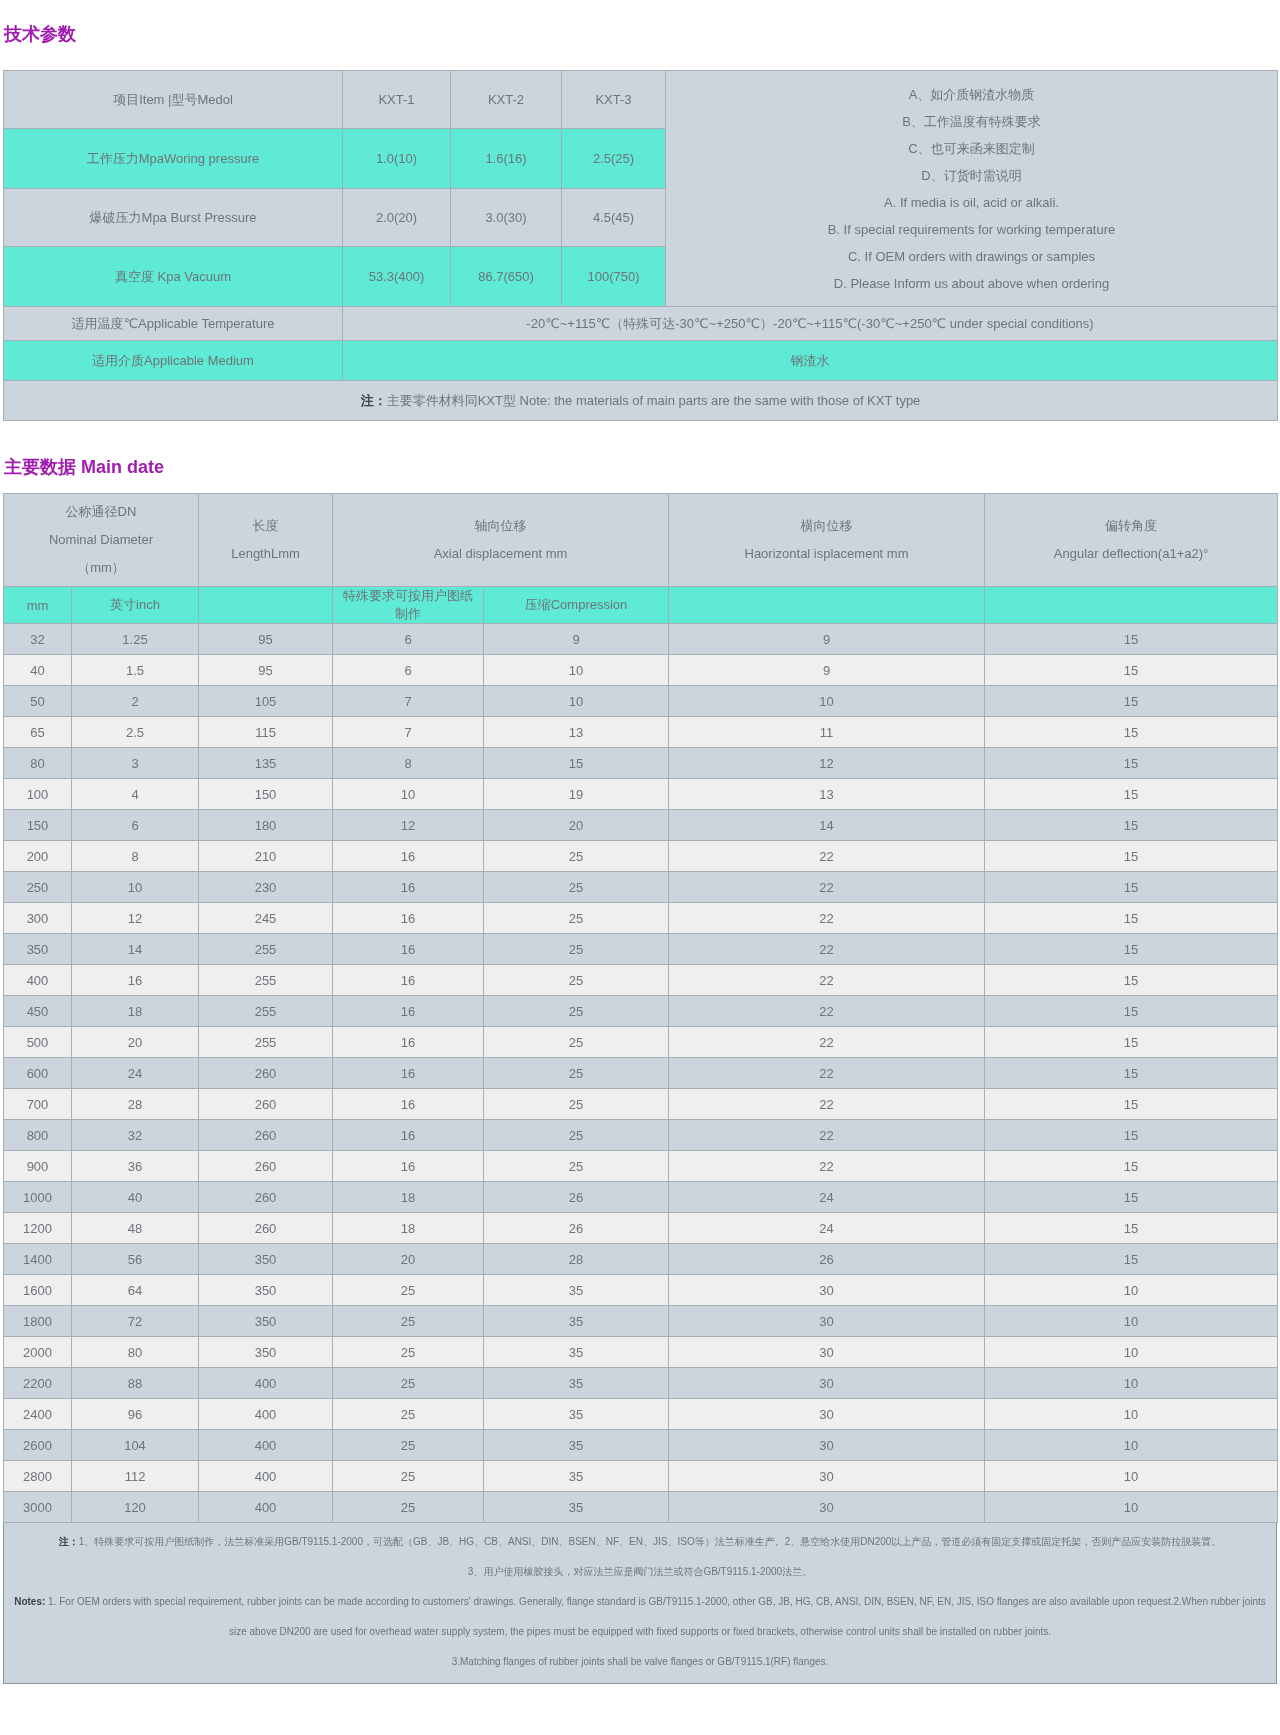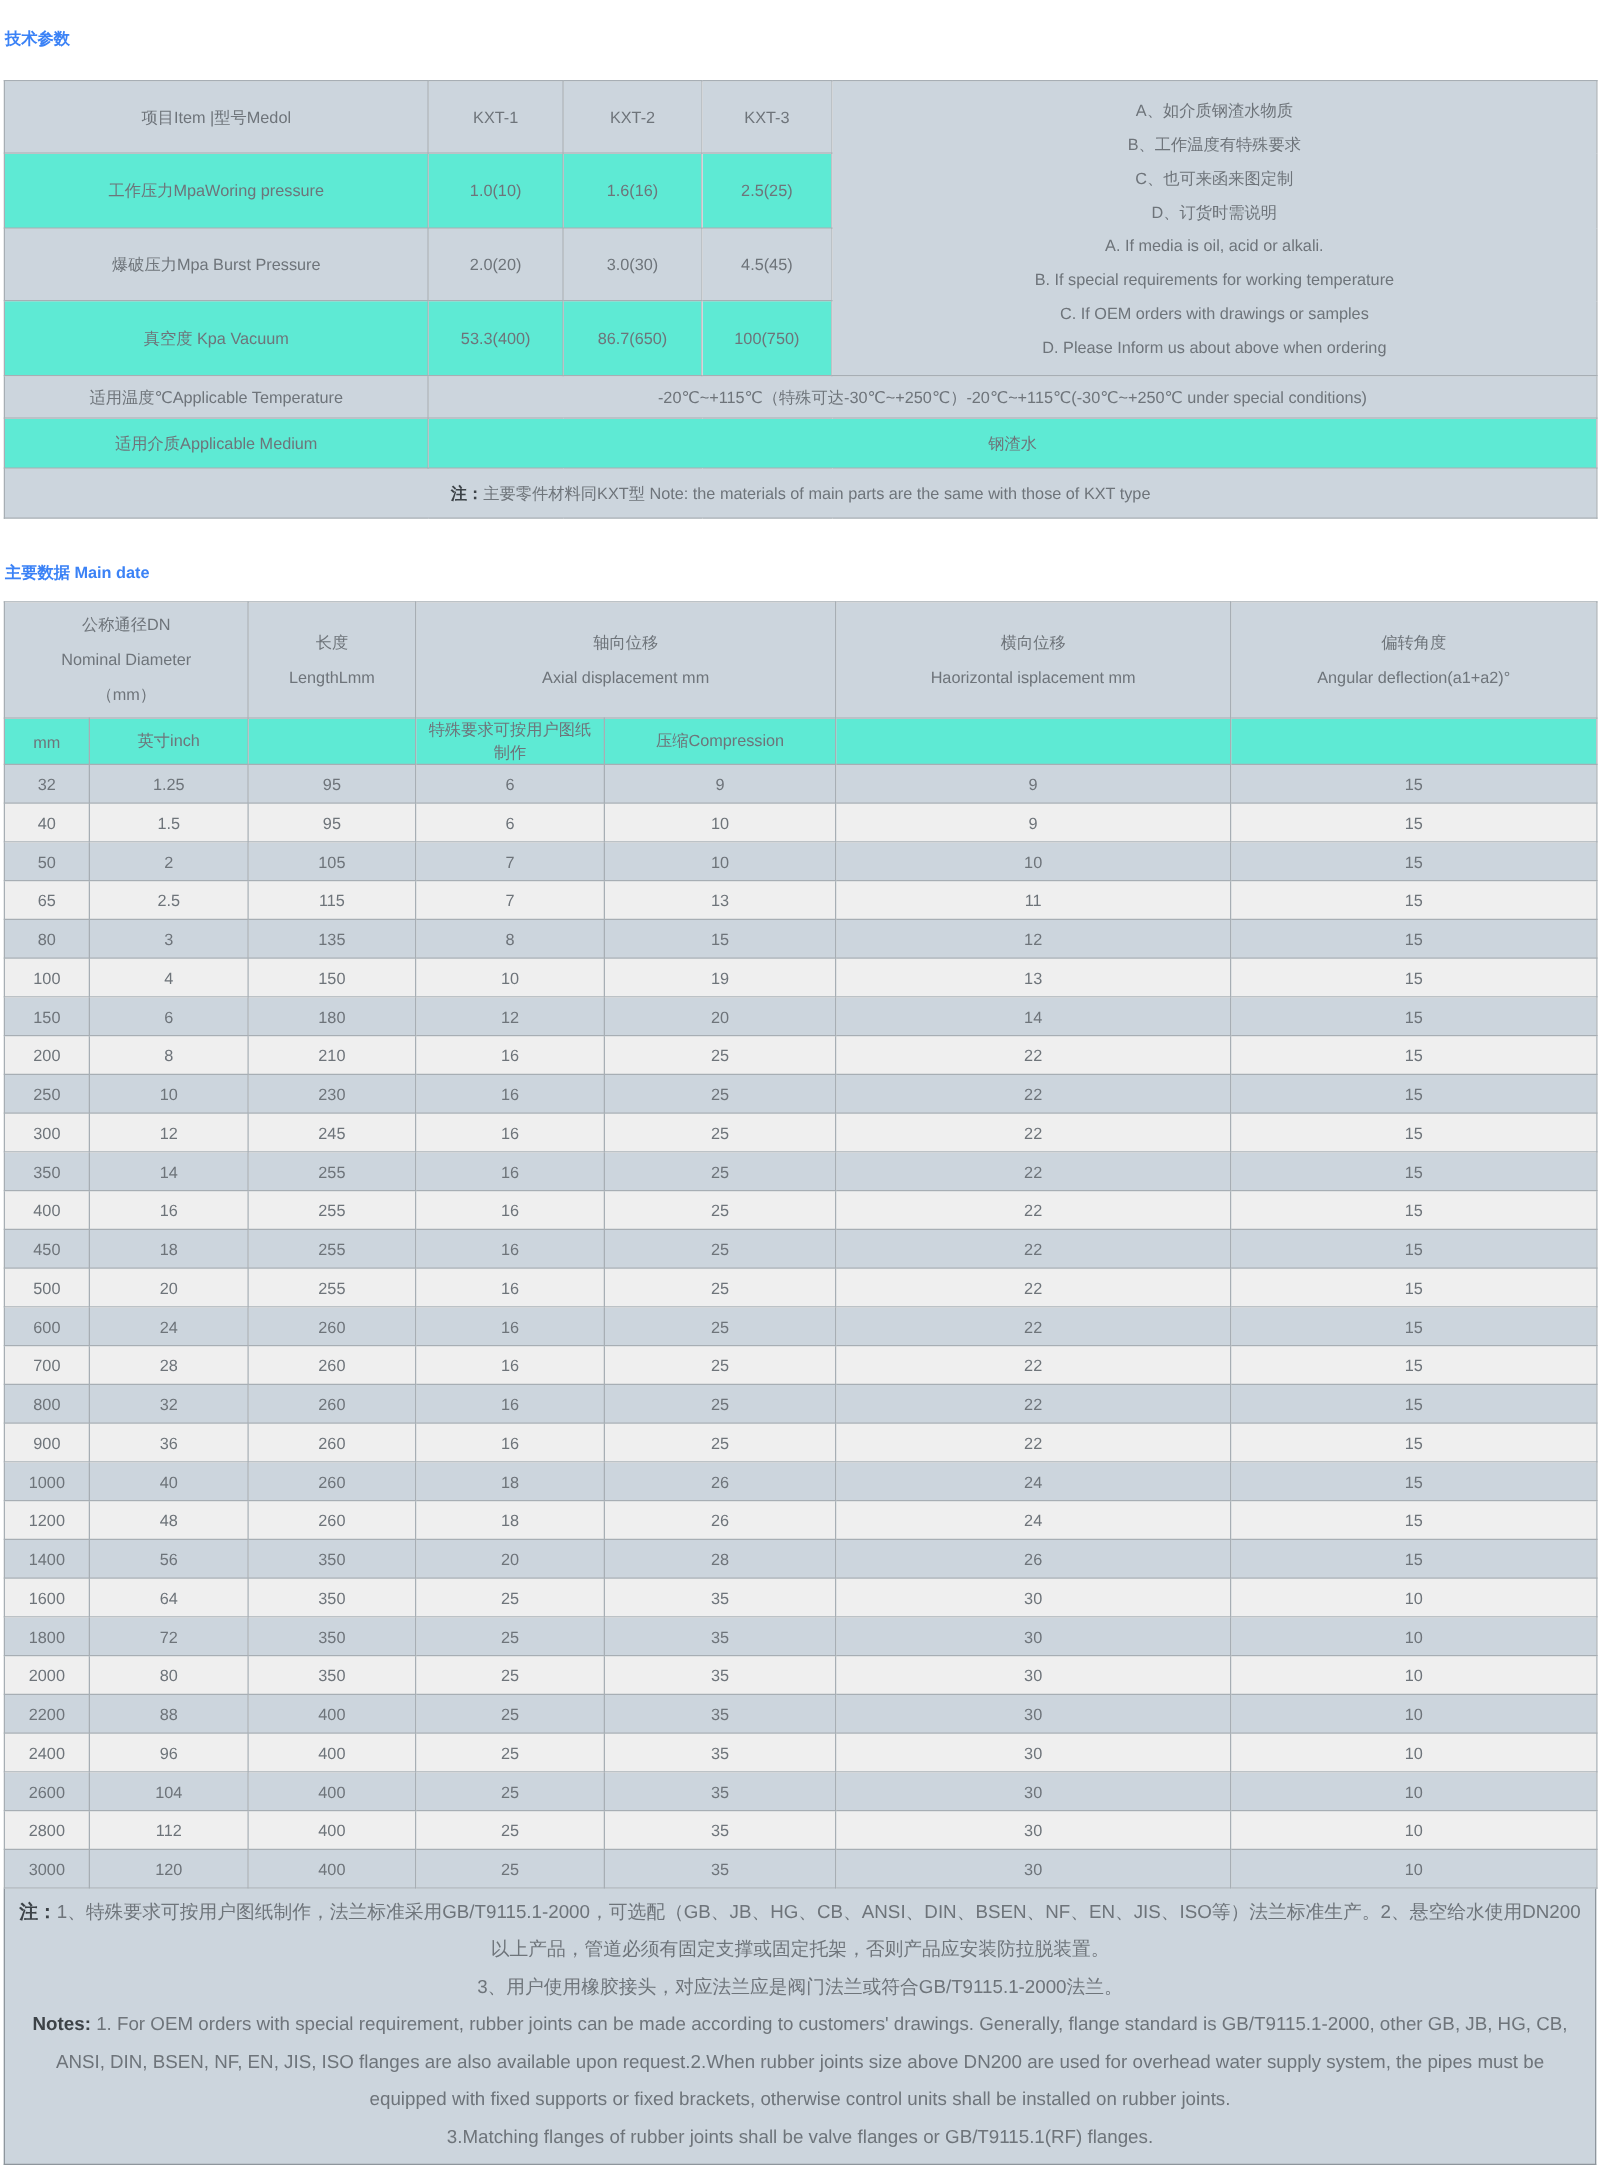--- a/index.html
+++ b/index.html
@@ -1,35 +1,35 @@
 <!DOCTYPE html>
 <html><head>
 <meta charset="utf-8">
 <style>
   html,body{margin:0;padding:0;background:#fff;}
   body{width:1280px;min-height:1735px;font-family:"Liberation Sans","DejaVu Sans",sans-serif;color:#6e747a;}
   .wrap{padding:22px 3px 0 3px;}
-  .sec-title{font-size:13px;font-weight:bold;color:#3b82f6;margin:0 0 24px 1px;font-family:"Liberation Sans","DejaVu Sans",sans-serif;}
+  .sec-title{font-size:18px;font-weight:bold;color:#a21caf;margin:0 0 24px 1px;font-family:"Liberation Sans","DejaVu Sans",sans-serif;}
   .sec-title.second{margin-top:34px;margin-bottom:14px;}
   table{border-collapse:collapse;table-layout:fixed;width:1274px;border:1px solid #8e969d;}
   td{border:1px solid #a7aeb4;text-align:center;vertical-align:middle;font-size:13px;color:#6e747a;padding:0 4px;overflow:hidden;}
   .bl td,td.bl{background:#ccd5dd;}
   .lt td,td.lt{background:#5eead4;}
   td.remark{background:#ccd5dd;}
   .h58{height:58px}.h60{height:60px}.h34{height:34px}.h29{height:40px}
   .t1 td.remark div{line-height:27px;}
   .t2 tr.rowA td{height:92px;}
   .t2 tr.rowA div{line-height:28px;}
   .t2 tr.rowB td{height:29px;}
   .t2 tbody td{height:30px;}
   .t2 tbody tr:nth-child(odd) td{background:#ccd5dd;}
   .t2 tbody tr:nth-child(even) td{background:#efefef;}
   .nlabel{font-weight:bold;color:#3c4247;}
   .notes{width:1254px;border:1px solid #8e969d;border-top:none;background:#ccd5dd;padding:4px 9px 6px 9px;}
-  .notes p{margin:0;line-height:30px;text-align:center;font-size:15px;color:#6e747a;}
+  .notes p{margin:0;line-height:30px;text-align:center;font-size:10px;color:#6e747a;}
 </style>
 </head>
 <body>
 
 <div class="wrap">
 
   <h2 class="sec-title">技术参数</h2>
 
   <table class="t1">
     <colgroup>

